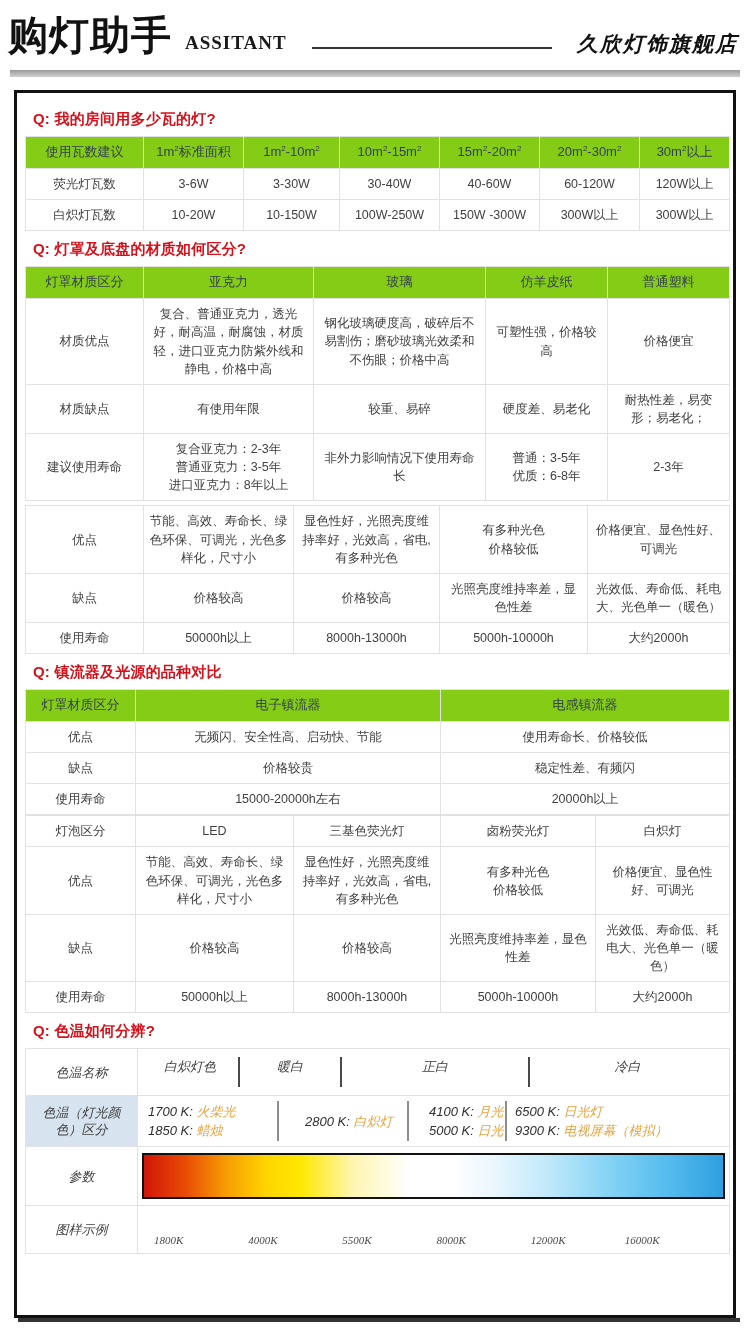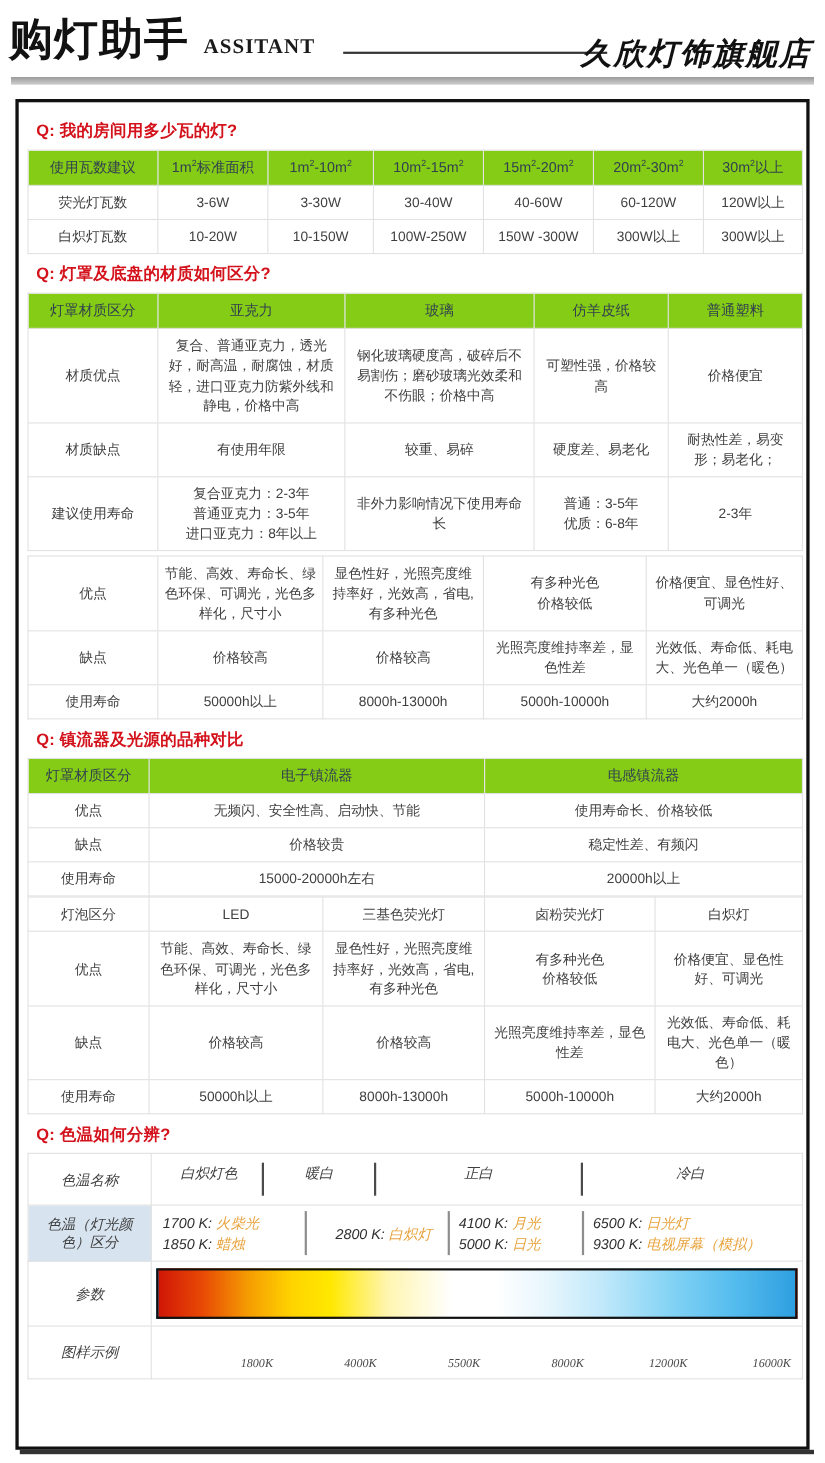--- a/index.html
+++ b/index.html
@@ -23,21 +23,21 @@
     position:absolute; left:185px; top:32px;
     font-size:19px; font-weight:bold; letter-spacing:1px;
     color:#1a1a1a; font-family:"Liberation Serif",serif;
   }
   .hdr-rule {
     position:absolute; left:312px; top:47px; width:240px; height:2px;
     background:#333;
   }
   .hdr-shop {
     position:absolute; right:12px; top:30px;
-    font-size:28px; font-weight:bold; color:#111;
+    font-size:21px; font-weight:bold; color:#111;
     font-family:"DejaVu Serif",serif; font-style:italic; letter-spacing:2px;
   }
   .hdr-bar {
     position:absolute; left:10px; top:70px; width:730px; height:7px;
     background:linear-gradient(to bottom,#9a9a9a,#cfcfcf);
   }
 
   
   .frame {
     position:absolute; left:14px; top:90px;
@@ -88,21 +88,21 @@
   .gradwrap { padding:5px 6px 5px 6px; }
   .grad {
     height:46px; border:2px solid #111;
     background:linear-gradient(to right,
       #d01607 0%, #e84a05 7%, #f59b03 14%, #ffd400 21%,
       #ffe800 27%, #fff5b0 36%, #ffffff 46%, #ffffff 53%,
       #e7f6fd 61%, #bfe8fa 70%, #86d4f5 80%, #56bdee 90%, #2f9fe0 100%);
   }
   .ticks { display:flex; font-size:11px; color:#4a4a4a;
            font-family:"Liberation Serif",serif; padding:2px 6px 0 6px; }
-  .ticks span { flex:1; text-align:right;margin-top:24px; }
+  .ticks span { flex:1; text-align:left;margin-top:24px; }
   .ticks span:first-child { padding-left:6px; }
 </style>
 </head>
 <body>
 
 <div class="hdr">
   <div class="hdr-title">购灯助手</div>
   <div class="hdr-sub">ASSITANT</div>
   <div class="hdr-rule"></div>
   <div class="hdr-shop">久欣灯饰旗舰店</div>
@@ -336,21 +336,21 @@
                  <span class="kname">火柴光</span></div>
             <div><span class="kv">1850 K:</span>
                  <span class="kname">蜡烛</span></div>
           </div>
           <div class="ct-div2"></div>
           <div style="width:128px;padding-left:26px">
             <div><span class="kv">2800 K:</span>
                  <span class="kname">白炽灯</span></div>
           </div>
           <div class="ct-div2"></div>
-          <div style="width:120px;padding-left:8px">
+          <div style="width:96px;padding-left:20px">
             <div><span class="kv">4100 K:</span>
                  <span class="kname">月光</span></div>
             <div><span class="kv">5000 K:</span>
                  <span class="kname">日光</span></div>
           </div>
           <div class="ct-div2"></div>
           <div style="flex:1;padding-left:8px;white-space:nowrap">
             <div><span class="kv">6500 K:</span>
                  <span class="kname">日光灯</span></div>
             <div><span class="kv">9300 K:</span>

